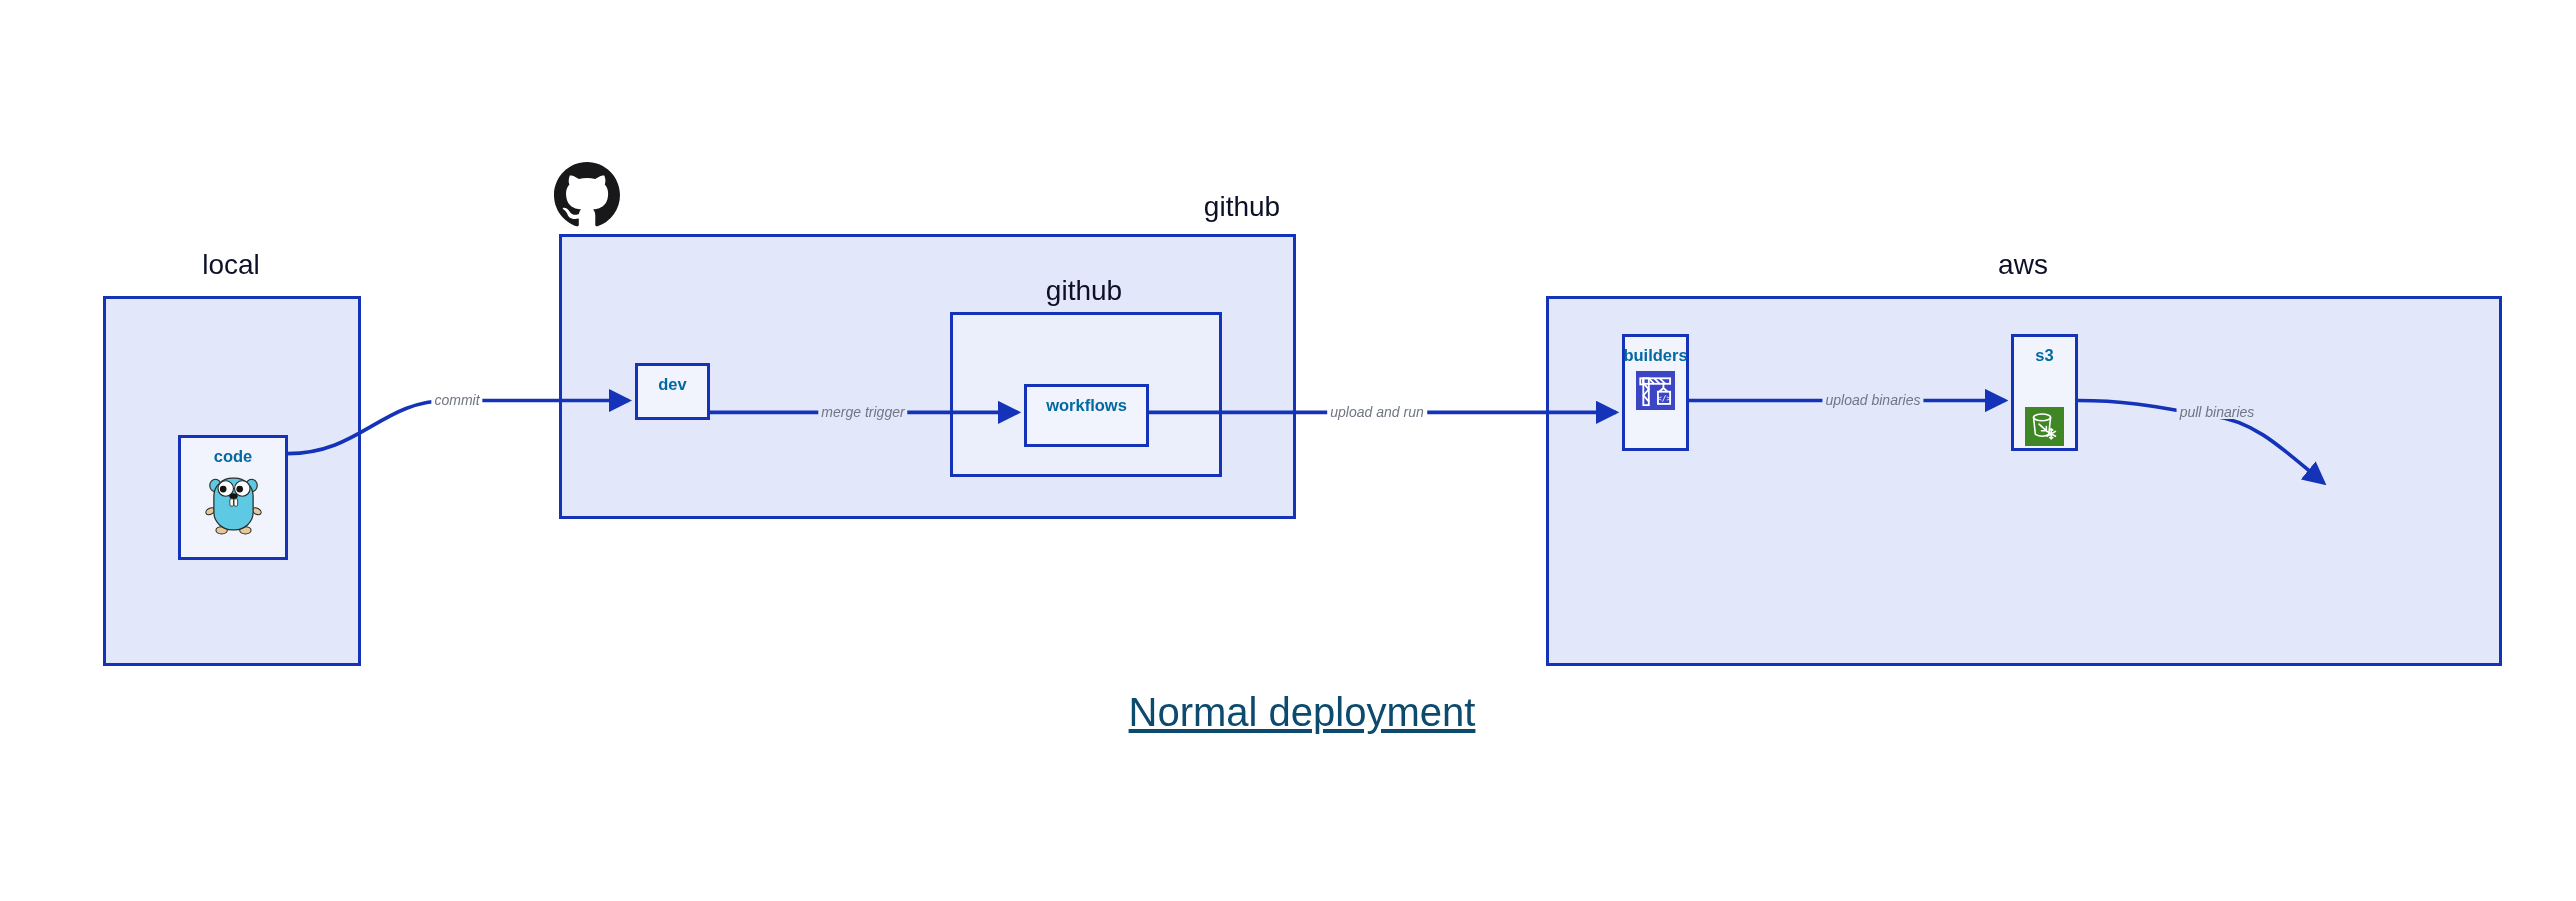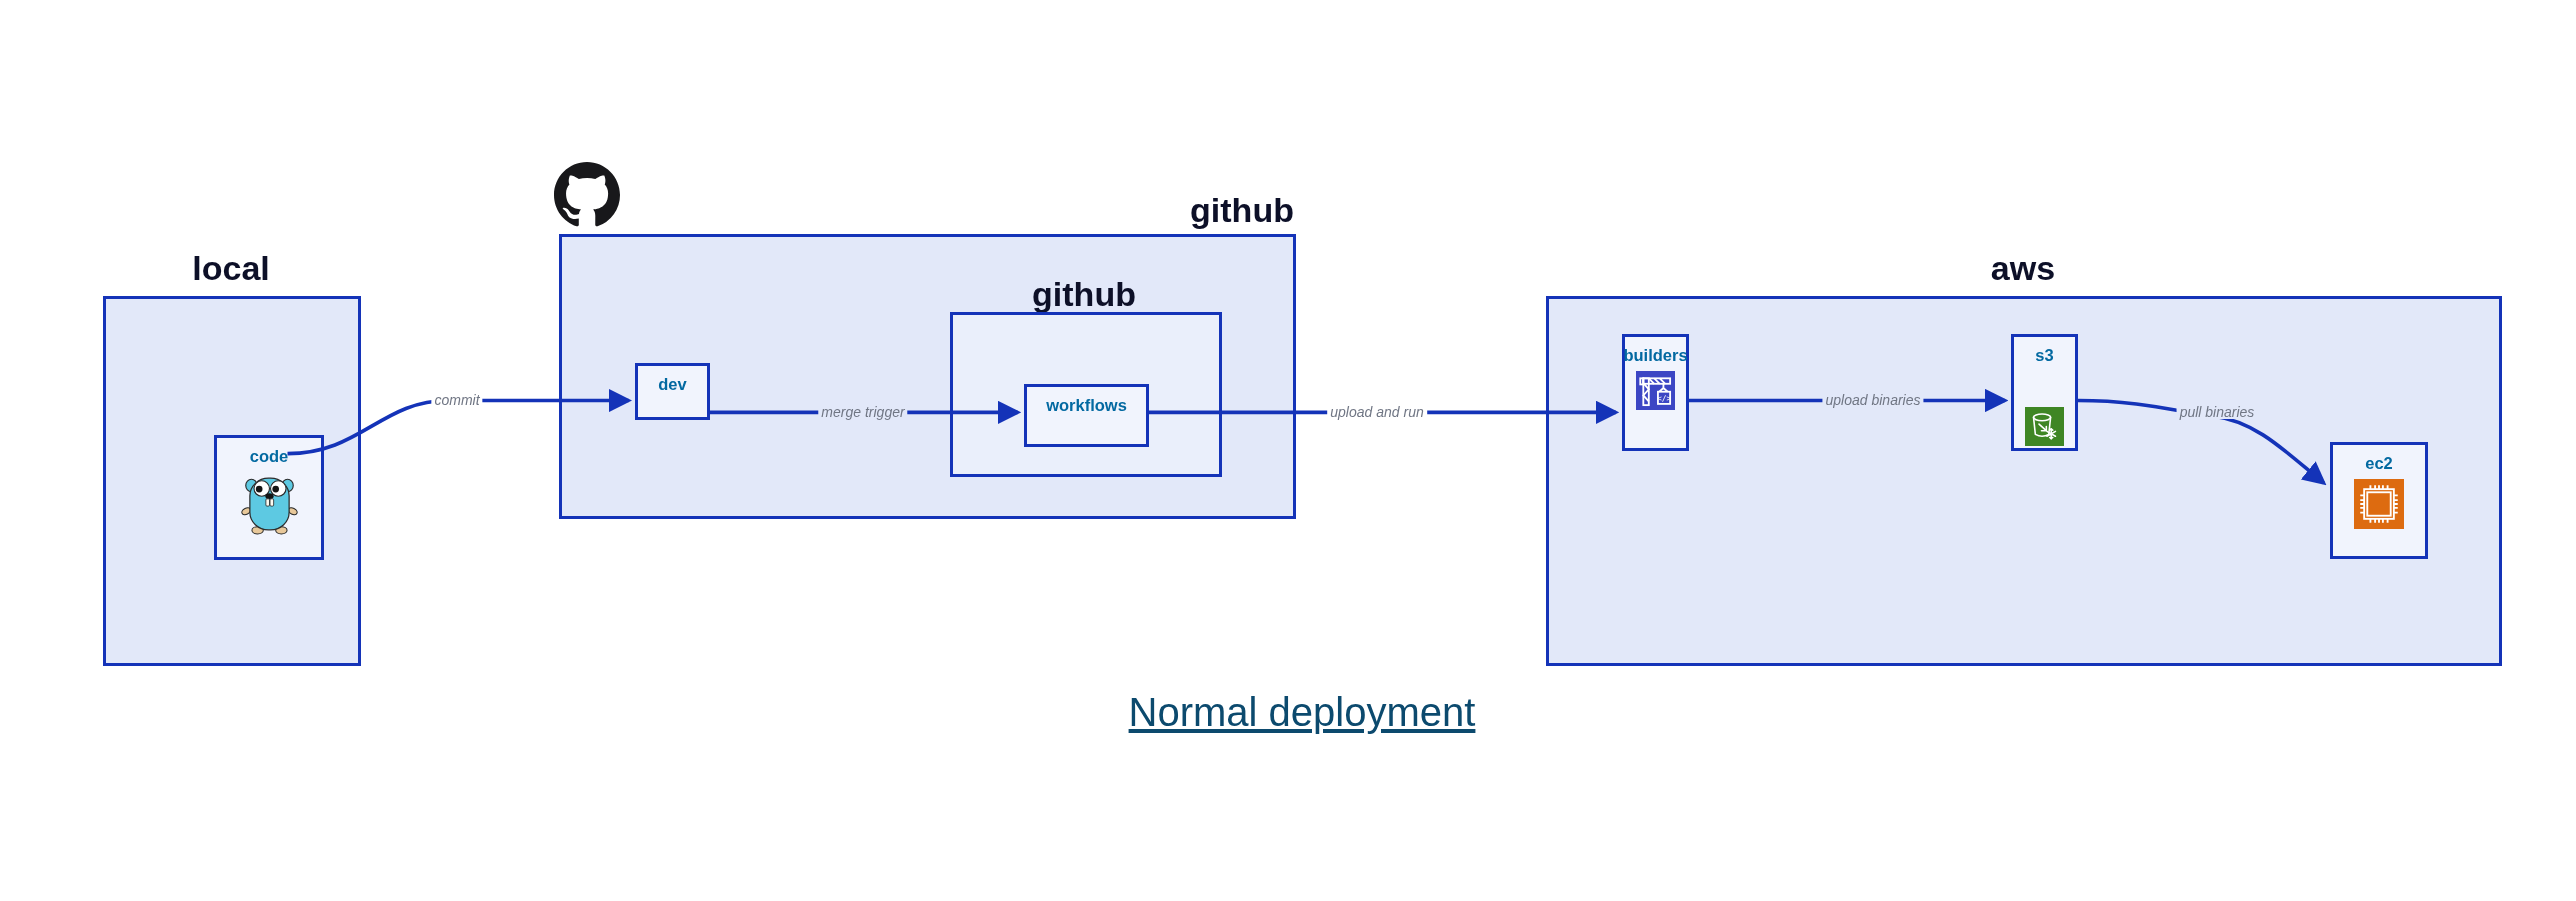--- a/index.html
+++ b/index.html
@@ -25,22 +25,22 @@
     border: 3.6px solid #1433b8;
     box-sizing: border-box;
   }
   .group-box.level2 {
     background: #eaeffb;
     border-width: 3.1px;
   }
   .group-label {
     position: absolute;
     color: #0d1028;
-    font-size: 34px;
-    font-weight: 700;
+    font-size: 28px;
+    font-weight: 400;
     line-height: 1;
     white-space: nowrap;
     text-align: left;
     transform: translateX(-50%);
   }
 
   
   .node {
     position: absolute;
     background: #f1f4fd;
@@ -108,21 +108,21 @@
   .gopher { display: block; }
 </style>
 </head>
 <body>
 
 <div id="stage">
 
   <div class="group-label" style="left:231px; top:251px;">local</div>
   <div class="group-box" style="left:103px; top:296px; width:258px; height:370px;"></div>
 
-  <div class="node" style="left:178px; top:435px; width:110px; height:125px;margin-left:36px;">
+  <div class="node" style="left:178px; top:435px; width:110px; height:125px;">
     <span class="node-label">code</span>
     <span class="node-icon">
       <svg class="gopher" width="57" height="63" viewBox="0 0 110 122" xmlns="http://www.w3.org/2000/svg">
 
         <ellipse cx="20" cy="26" rx="11" ry="12" fill="#5dc9e2" stroke="#2b2b2b" stroke-width="2.2"></ellipse>
         <ellipse cx="90" cy="26" rx="11" ry="12" fill="#5dc9e2" stroke="#2b2b2b" stroke-width="2.2"></ellipse>
 
         <ellipse cx="10" cy="76" rx="9" ry="6" fill="#e8c89a" stroke="#2b2b2b" stroke-width="2" transform="rotate(-25 10 76)"></ellipse>
         <ellipse cx="100" cy="76" rx="9" ry="6" fill="#e8c89a" stroke="#2b2b2b" stroke-width="2" transform="rotate(25 100 76)"></ellipse>
 
@@ -205,40 +205,20 @@
 
           <g transform="translate(43,44)">
             <path d="M0 -8 L0 8 M-7 -4 L7 4 M-7 4 L7 -4"></path>
             <path d="M-2.5 -6 L0 -8 L2.5 -6 M-2.5 6 L0 8 L2.5 6"></path>
           </g>
         </g>
       </svg>
     </span>
   </div>
 
-  <div class="node" style="left:2330px; top:442px; width:98px; height:117px;">
-    <span class="node-label">ec2</span>
-    <span class="node-icon">
-      <svg width="50" height="50" viewBox="0 0 64 64" xmlns="http://www.w3.org/2000/svg">
-        <rect x="0" y="0" width="64" height="64" fill="#dd6b10"></rect>
-        <g fill="none" stroke="#ffffff" stroke-width="2.4">
-          <rect x="17" y="17" width="30" height="30"></rect>
-          <rect x="13" y="13" width="38" height="38"></rect>
-
-          <path d="M21 13 L21 8 M27 13 L27 8 M32 13 L32 8 M37 13 L37 8 M43 13 L43 8"></path>
-
-          <path d="M21 51 L21 56 M27 51 L27 56 M32 51 L32 56 M37 51 L37 56 M43 51 L43 56"></path>
-
-          <path d="M13 21 L8 21 M13 27 L8 27 M13 32 L8 32 M13 37 L8 37 M13 43 L8 43"></path>
-
-          <path d="M51 21 L56 21 M51 27 L56 27 M51 32 L56 32 M51 37 L56 37 M51 43 L56 43"></path>
-        </g>
-      </svg>
-    </span>
-  </div>
 
   <svg id="connectors" viewBox="0 0 5054 1750" xmlns="http://www.w3.org/2000/svg">
     <defs>
       <marker id="arrow" viewBox="0 0 10 10" refX="8.5" refY="5" markerWidth="6.5" markerHeight="6.5" orient="auto-start-reverse">
         <path d="M 0 0 L 10 5 L 0 10 z" fill="#1433b8"></path>
       </marker>
     </defs>
     <g stroke="#1433b8" stroke-width="7" fill="none">
 
       <path d="M 558 880 C 700 880 740 777 870 777 L 1220 777" marker-end="url(#arrow)"></path>

